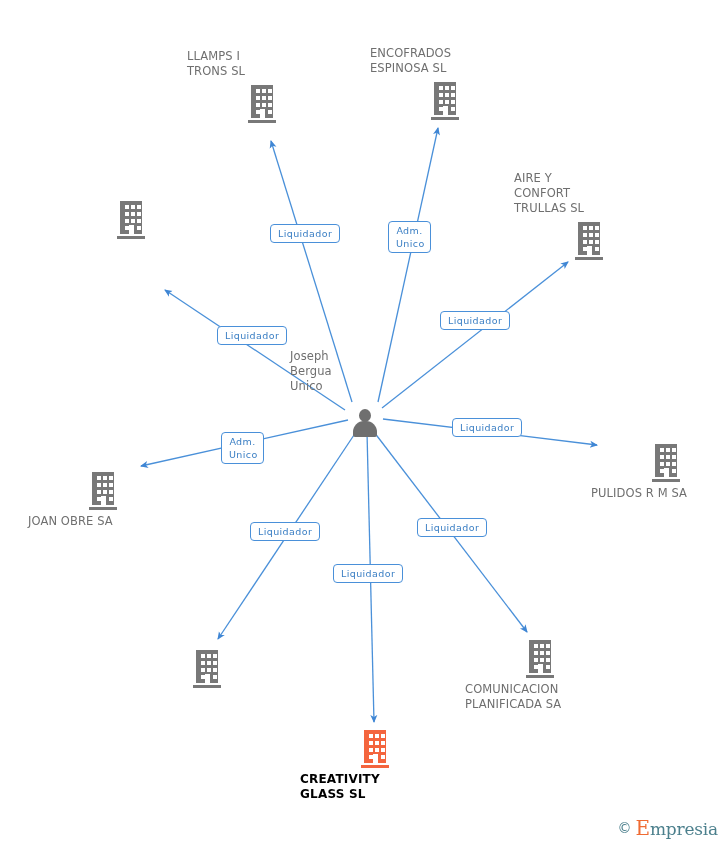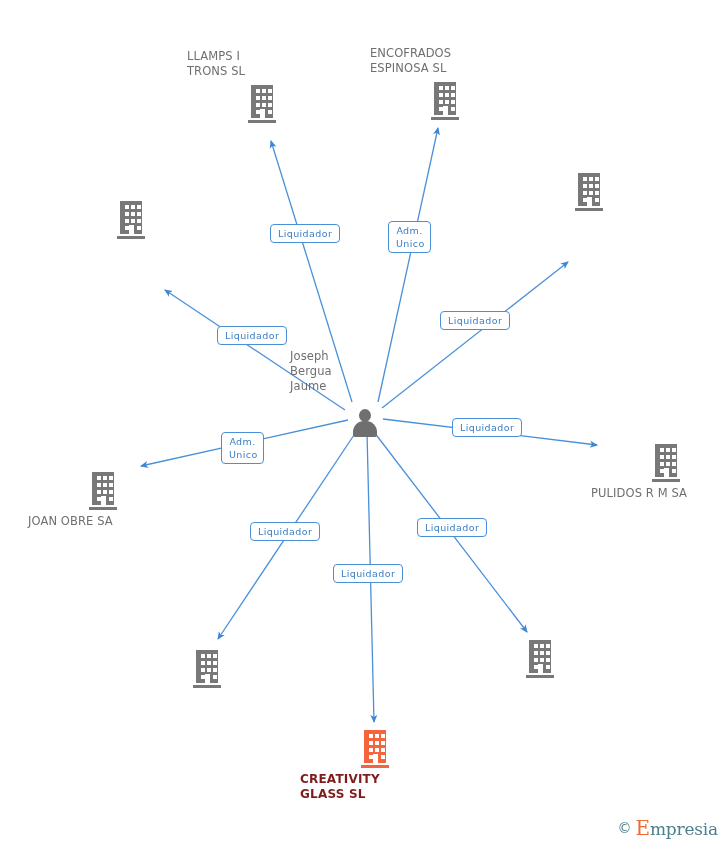--- a/index.html
+++ b/index.html
@@ -36,21 +36,21 @@
     line-height: 15px;
   }
   .node .label {
     font-size: 11.5px;
     color: #6f6f6f;
     letter-spacing: 0.1px;
     white-space: pre-line;
   }
   .node.focus .label {
     font-weight: bold;
-    color: #7f1d1d;
+    color: #000000;
     font-size: 12px;
     letter-spacing: 0.2px;
   }
   .node .label.above { margin-bottom: 4px; }
   .node .label.below { margin-top: 4px; }
 
   .icon-wrap {
     display: flex;
     justify-content: center;
     align-items: flex-end;
@@ -242,20 +242,23 @@
             <div class="win" style="left: 7.5px; top: 18px;"></div>
             <div class="win" style="left: 13.5px; top: 18px;"></div>
             <div class="win" style="left: 19.5px; top: 18px;"></div>
             <div class="win" style="left: 7.5px; top: 25px;"></div>
             <div class="win" style="left: 19.5px; top: 25px;"></div>
             <div class="door"></div>
           </div>
         </div>
       </div>
       <div class="node" style="left: 589px; top: 171px;">
+        <div class="label above">AIRE Y
+CONFORT
+TRULLAS SL</div>
         <div class="icon-wrap">
           <div class="bld">
             <div class="body"></div>
             <div class="base"></div>
             <div class="win" style="left: 7.5px; top: 4px;"></div>
             <div class="win" style="left: 13.5px; top: 4px;"></div>
             <div class="win" style="left: 19.5px; top: 4px;"></div>
             <div class="win" style="left: 7.5px; top: 11px;"></div>
             <div class="win" style="left: 13.5px; top: 11px;"></div>
             <div class="win" style="left: 19.5px; top: 11px;"></div>
@@ -342,20 +345,22 @@
             <div class="win" style="left: 13.5px; top: 11px;"></div>
             <div class="win" style="left: 19.5px; top: 11px;"></div>
             <div class="win" style="left: 7.5px; top: 18px;"></div>
             <div class="win" style="left: 13.5px; top: 18px;"></div>
             <div class="win" style="left: 19.5px; top: 18px;"></div>
             <div class="win" style="left: 7.5px; top: 25px;"></div>
             <div class="win" style="left: 19.5px; top: 25px;"></div>
             <div class="door"></div>
           </div>
         </div>
+        <div class="label below">COMUNICACION
+PLANIFICADA SA</div>
       </div>
       <div class="node focus" style="left: 375px; top: 728px;">
         <div class="icon-wrap">
           <div class="bld orange">
             <div class="body"></div>
             <div class="base"></div>
             <div class="win" style="left: 7.5px; top: 4px;"></div>
             <div class="win" style="left: 13.5px; top: 4px;"></div>
             <div class="win" style="left: 19.5px; top: 4px;"></div>
             <div class="win" style="left: 7.5px; top: 11px;"></div>
@@ -368,21 +373,21 @@
             <div class="win" style="left: 19.5px; top: 25px;"></div>
             <div class="door"></div>
           </div>
         </div>
         <div class="label below">CREATIVITY
 GLASS SL</div>
       </div>
       <div class="node" style="left: 365px; top: 349px;">
         <div class="label above">Joseph
 Bergua
-Jaume</div>
+Unico</div>
         <div class="icon-wrap">
           <div class="person">
             <div class="head"></div>
             <div class="torso"></div>
           </div>
         </div>
       </div>
     </div>
   <div id="badge-layer">
       <div class="badge" style="left: 270px; top: 224px; width: 70px;">Liquidador</div>

